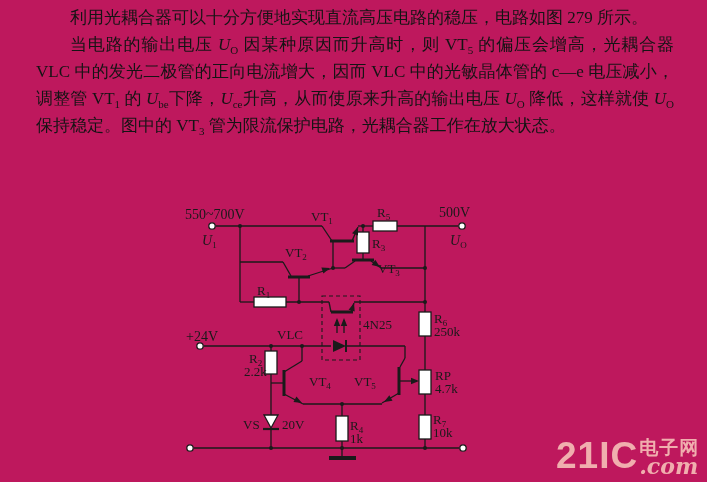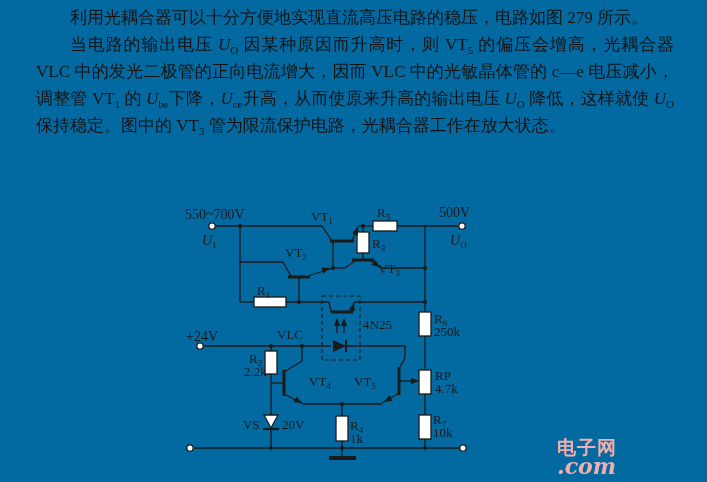--- a/index.html
+++ b/index.html
@@ -1,16 +1,16 @@
 <!DOCTYPE html>
 <html><head>
 <meta charset="utf-8">
 <style>
   html,body{margin:0;padding:0;background:#ffffff;}
-  .page{position:relative;width:707px;height:482px;background:#0369a1;overflow:hidden;
+  .page{position:relative;width:707px;height:482px;background:#be185d;overflow:hidden;
         font-family:"Liberation Serif","DejaVu Serif",serif;color:#141414;}
   .text-block{position:absolute;left:36px;top:4px;width:638px;font-size:17px;
               line-height:27px;text-align:justify;}
   .text-block p{margin:0;text-indent:2em;}
   .text-block sub{font-size:11px;line-height:0;}
   .circuit-svg{position:absolute;left:180px;top:195px;}
   .wm{position:absolute;left:556px;top:438px;display:flex;align-items:flex-start;
       color:#f0aeae;font-family:"Liberation Sans","DejaVu Sans",sans-serif;user-select:none;}
   .wm-brand{font-size:37px;font-weight:bold;line-height:36px;letter-spacing:1px;}
   .wm-right{display:flex;flex-direction:column;margin-left:1px;}
@@ -150,19 +150,20 @@
         <text x="243" y="429" font-size="13" fill="#1a1a1a" font-family="&quot;Liberation Serif&quot;,&quot;DejaVu Serif&quot;,serif" font-style="normal">VS</text>
         <text x="282" y="429" font-size="13" fill="#1a1a1a" font-family="&quot;Liberation Serif&quot;,&quot;DejaVu Serif&quot;,serif" font-style="normal">20V</text>
         <text x="350" y="430" font-size="13" fill="#1a1a1a" font-family="&quot;Liberation Serif&quot;,&quot;DejaVu Serif&quot;,serif" font-style="normal">R<tspan dy="3" font-size="9" font-style="normal">4</tspan></text>
         <text x="350" y="443" font-size="13" fill="#1a1a1a" font-family="&quot;Liberation Serif&quot;,&quot;DejaVu Serif&quot;,serif" font-style="normal">1k</text>
         <text x="433" y="424" font-size="13" fill="#1a1a1a" font-family="&quot;Liberation Serif&quot;,&quot;DejaVu Serif&quot;,serif" font-style="normal">R<tspan dy="3" font-size="9" font-style="normal">7</tspan></text>
         <text x="433" y="437" font-size="13" fill="#1a1a1a" font-family="&quot;Liberation Serif&quot;,&quot;DejaVu Serif&quot;,serif" font-style="normal">10k</text>
       </g>
   </svg>
 
   <div class="wm" style="color: rgb(240, 174, 174);">
+    <span class="wm-brand">21IC</span>
     <span class="wm-right">
       <span class="wm-cjk">电子网</span>
       <span class="wm-com">.com</span>
     </span>
   </div>
 
 </div>
 
 </body></html>

